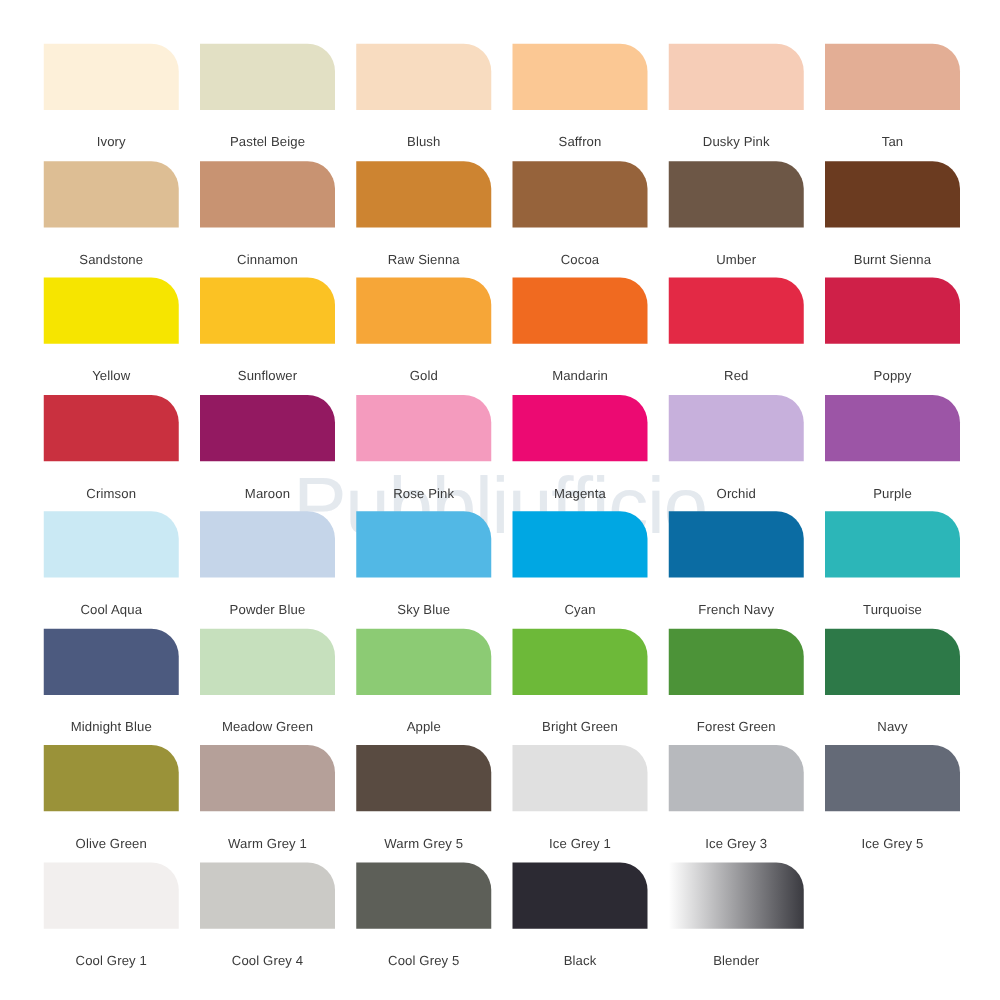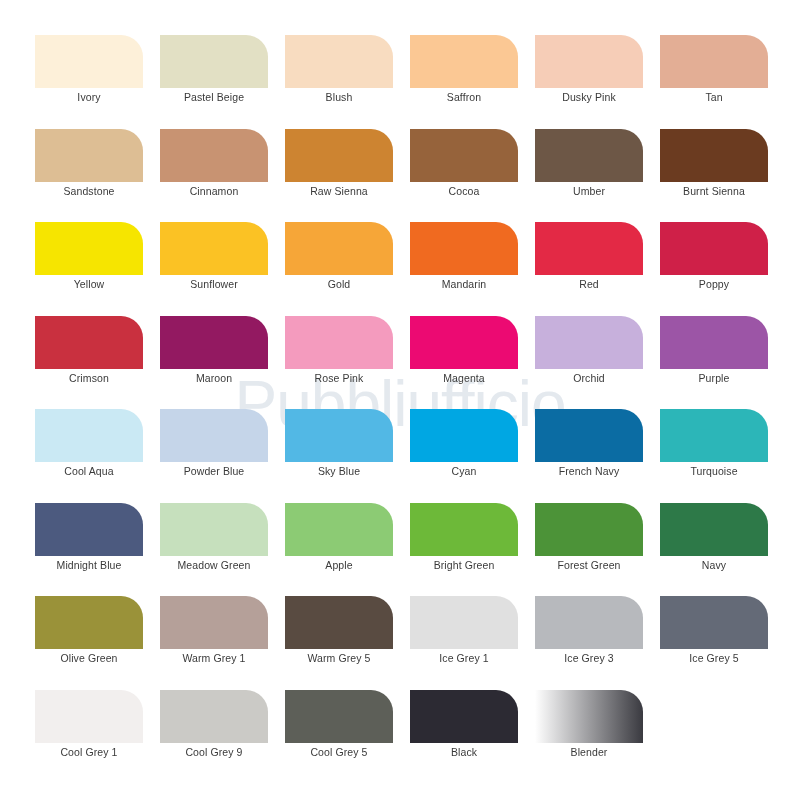--- a/index.html
+++ b/index.html
@@ -61,21 +61,21 @@
   }
 
   .swatch-chip {
     width: 108px;
     height: 53px;
     border-radius: 0 22px 0 0;
     display: block;
   }
 
   .swatch-label {
-    margin-top: 3px;
+    margin-top: 20px;
     text-align: center;
     font-family: "Liberation Sans", sans-serif;
     font-size: 10.5px;
     color: #3a3a3a;
     letter-spacing: 0.1px;
     white-space: nowrap;
   }
 </style>
 </head>
 <body>
@@ -252,21 +252,21 @@
       <div class="swatch-cell">
         <div class="swatch-chip" style="background: rgb(100, 106, 119);"></div>
         <div class="swatch-label">Ice Grey 5</div>
       </div>
       <div class="swatch-cell">
         <div class="swatch-chip" style="background: rgb(242, 239, 238);"></div>
         <div class="swatch-label">Cool Grey 1</div>
       </div>
       <div class="swatch-cell">
         <div class="swatch-chip" style="background: rgb(203, 202, 198);"></div>
-        <div class="swatch-label">Cool Grey 9</div>
+        <div class="swatch-label">Cool Grey 4</div>
       </div>
       <div class="swatch-cell">
         <div class="swatch-chip" style="background: rgb(93, 95, 88);"></div>
         <div class="swatch-label">Cool Grey 5</div>
       </div>
       <div class="swatch-cell">
         <div class="swatch-chip" style="background: rgb(44, 42, 51);"></div>
         <div class="swatch-label">Black</div>
       </div>
       <div class="swatch-cell">

